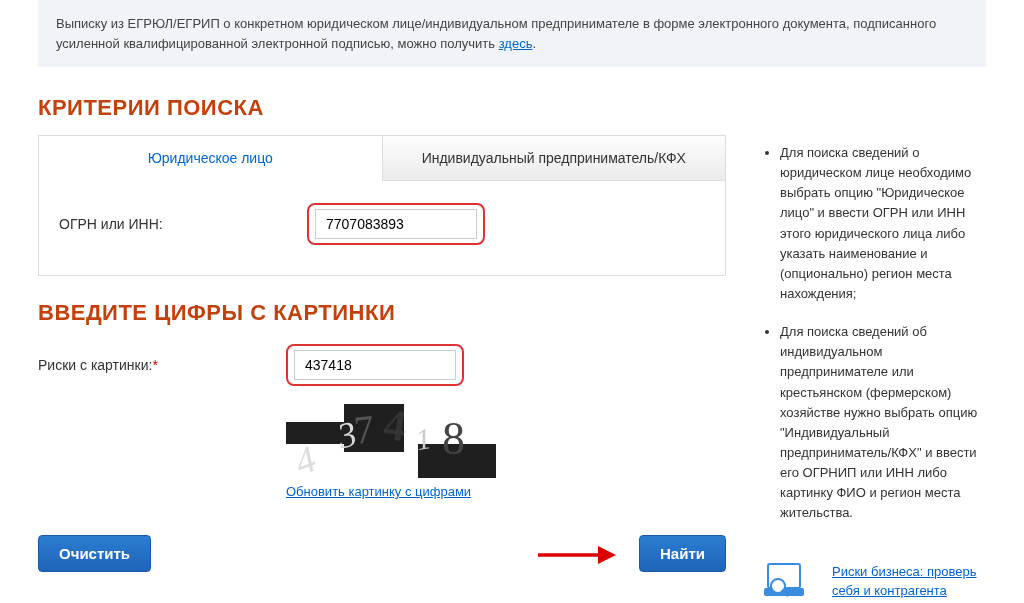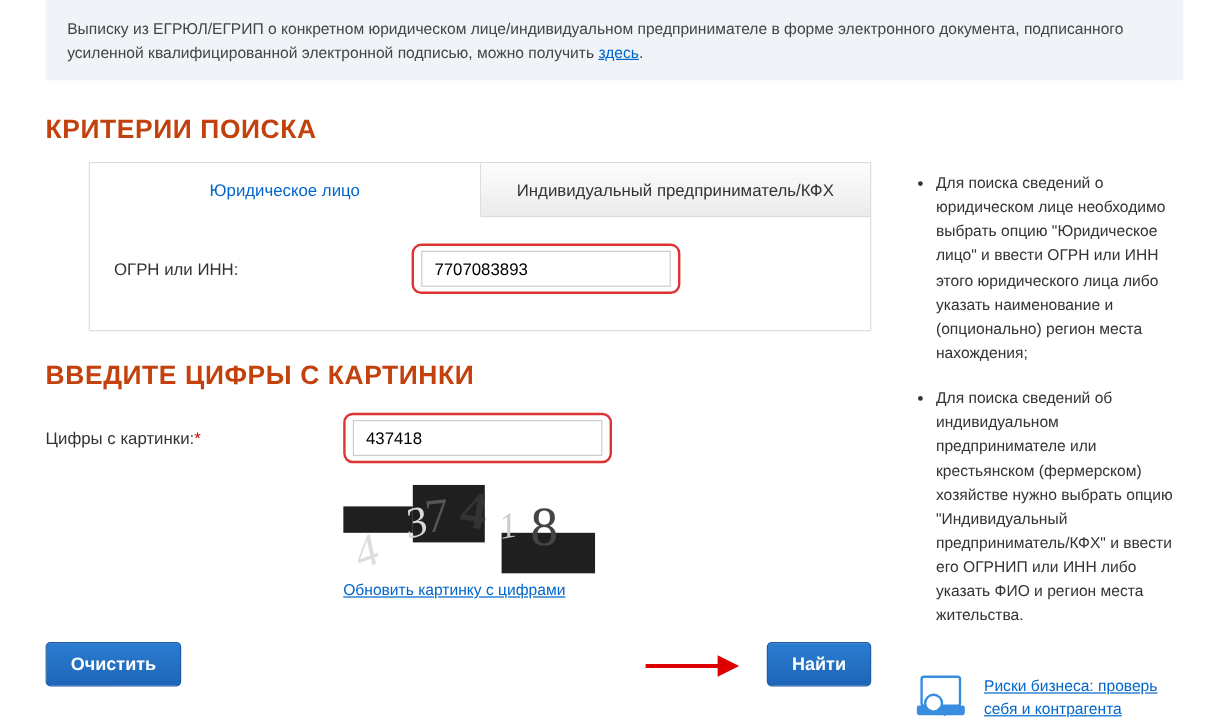--- a/index.html
+++ b/index.html
@@ -9,35 +9,35 @@
     .container { padding: 0 38px 20px 38px; }
     
     .info-box { background: #f0f4f8; padding: 14px 18px; margin-bottom: 28px; color: #444; line-height: 1.5; }
     
     .main-layout { display: flex; gap: 36px; }
     .left-col { width: 688px; flex-shrink: 0; }
     .right-col { flex: 1; }
     
     h2 { font-family: "Arial Narrow", Arial, sans-serif; font-size: 22px; font-weight: bold; font-stretch: condensed; letter-spacing: 0.5px; margin-bottom: 14px; color: #c2410c; }
     
-    .search-box { border: 1px solid #ddd; background: #fafafa; margin-left: 36px; }
+    .search-box { border: 1px solid #ddd; background: #fafafa; }
     .tabs { display: flex; }
     .tab { flex: 1; text-align: center; padding: 14px 8px; cursor: pointer; font-size: 14px; border-bottom: 1px solid #ddd; background: linear-gradient(#fdfdfd,#ebebeb); }
     .tab:first-child { border-right: 1px solid #ddd; }
     .tab.active { color: #0066cc; background: #fff; border-bottom-color: transparent; }
     .tab.inactive { color: #333; }
     
     .search-body { padding: 22px 20px 30px 20px; background: #fff; border-top: none; }
     .form-row { display: flex; align-items: center; margin-bottom: 18px; }
     .form-label { width: 248px; color: #333; font-size: 14px; }
     .radio-group { display: flex; gap: 24px; align-items: center; }
     .radio-item { display: flex; align-items: center; gap: 6px; font-size: 14px; }
     input[type="radio"] { cursor: pointer; }
     
-    .text-input { border: 1px solid #ccc; padding: 6px 10px; font-size: 14px; width: 208px; height: 30px; font-family: Arial; }
+    .text-input { border: 1px solid #ccc; padding: 6px 10px; font-size: 14px; width: 162px; height: 30px; font-family: Arial; }
     .highlight-wrap { border: 2px solid #d33; border-radius: 8px; padding: 4px 6px; display: inline-block; }
     
     .captcha-section { margin-top: 24px; }
     .captcha-img-wrap { margin-left: 248px; width: 210px; }
     .captcha-img { width: 210px; height: 74px; background: #fff; position: relative; margin-top: 8px; overflow: hidden; }
     .cap-block { position: absolute; background: #000; opacity: 0.88; }
     .cap-block.b1 { left: 0; top: 18px; width: 58px; height: 22px; }
     .cap-block.b2 { left: 58px; top: 0; width: 60px; height: 48px; }
     .cap-block.b3 { left: 132px; top: 40px; width: 78px; height: 34px; }
     .cap-digit { position: absolute; font-family: Georgia, serif; font-weight: normal; }
@@ -53,21 +53,21 @@
     .button-row { display: flex; justify-content: space-between; align-items: center; margin-top: 36px; position: relative; }
     .btn { background: linear-gradient(#2b7dd0, #1e65b8); color: #fff; border: 1px solid #1a5aa8; padding: 9px 20px; font-size: 15px; font-weight: bold; border-radius: 4px; cursor: pointer; }
     
     .arrow { position: absolute; right: 110px; top: 8px; color: #d00; }
     .arrow svg { width: 80px; height: 24px; }
     
     .help-list { list-style: disc; padding-left: 18px; color: #333; margin-top: 48px; }
     .help-list li { margin-bottom: 18px; line-height: 1.55; font-size: 13px; }
     
     .video-section { margin-top: 38px; }
-    .video-item { display: flex; gap: 12px; align-items: flex-start; margin-top: 14px; }
+    .video-item { display: flex; gap: 24px; align-items: flex-start; margin-top: 14px; }
     .video-icon { width: 46px; height: 42px; flex-shrink: 0; }
     .video-link { color: #0066cc; text-decoration: underline; line-height: 1.5; font-size: 13px; }
   </style>
 </head>
 <body>
 
 <div class="container">
   <div class="info-box">
     <span>Выписку из ЕГРЮЛ/ЕГРИП о конкретном юридическом лице/индивидуальном предпринимателе в форме электронного документа, подписанного усиленной квалифицированной электронной подписью, можно получить </span><a>здесь</a><span>.</span>
   </div>
@@ -87,21 +87,21 @@
             <div class="highlight-wrap">
               <input type="text" class="text-input" value="7707083893" style="">
             </div>
           </div>
         </div>
       </div>
 
       <div class="captcha-section">
         <h2>ВВЕДИТЕ ЦИФРЫ С КАРТИНКИ</h2>
         <div class="form-row" style="margin-top:18px;">
-          <div class="form-label"><span>Цифры с картинки:</span><span class="required">*</span></div>
+          <div class="form-label"><span>Риски с картинки:</span><span class="required">*</span></div>
           <div class="highlight-wrap">
             <input type="text" class="text-input" value="437418" style="">
           </div>
         </div>
         <div class="captcha-img-wrap">
           <div class="captcha-img">
             <div class="cap-block b1"></div>
             <div class="cap-block b2"></div>
             <div class="cap-block b3"></div>
             <span class="cap-digit cap-d1">4</span>
@@ -123,21 +123,21 @@
               <polygon points="62,3 80,12 62,21" fill="#d00"></polygon>
             </svg>
         </div>
         <button class="btn">Найти</button>
       </div>
     </div>
 
     <div class="right-col">
       <ul class="help-list">
         <li>Для поиска сведений о юридическом лице необходимо выбрать опцию "Юридическое лицо" и ввести ОГРН или ИНН этого юридического лица либо указать наименование и (опционально) регион места нахождения;</li>
-        <li>Для поиска сведений об индивидуальном предпринимателе или крестьянском (фермерском) хозяйстве нужно выбрать опцию "Индивидуальный предприниматель/КФХ" и ввести его ОГРНИП или ИНН либо указать ФИО и регион места жительства.</li>
+        <li>Для поиска сведений об индивидуальном предпринимателе или крестьянском (фермерском) хозяйстве нужно выбрать опцию "Индивидуальный предприниматель/КФХ" и ввести его ОГРНИП или ИНН либо картинку ФИО и регион места жительства.</li>
       </ul>
 
       <div class="video-section">
         <div class="video-item">
           <div class="video-icon">
             <svg viewBox="0 0 46 42">
               <rect x="6" y="2" width="32" height="24" rx="2" fill="none" stroke="#3a8dde" stroke-width="2"></rect>
               <rect x="2" y="26" width="40" height="8" rx="2" fill="#3a8dde"></rect>
               <circle cx="16" cy="24" r="7" fill="#fff" stroke="#3a8dde" stroke-width="2"></circle>
               <line x1="20" y1="28" x2="26" y2="34" stroke="#3a8dde" stroke-width="2.5"></line>

